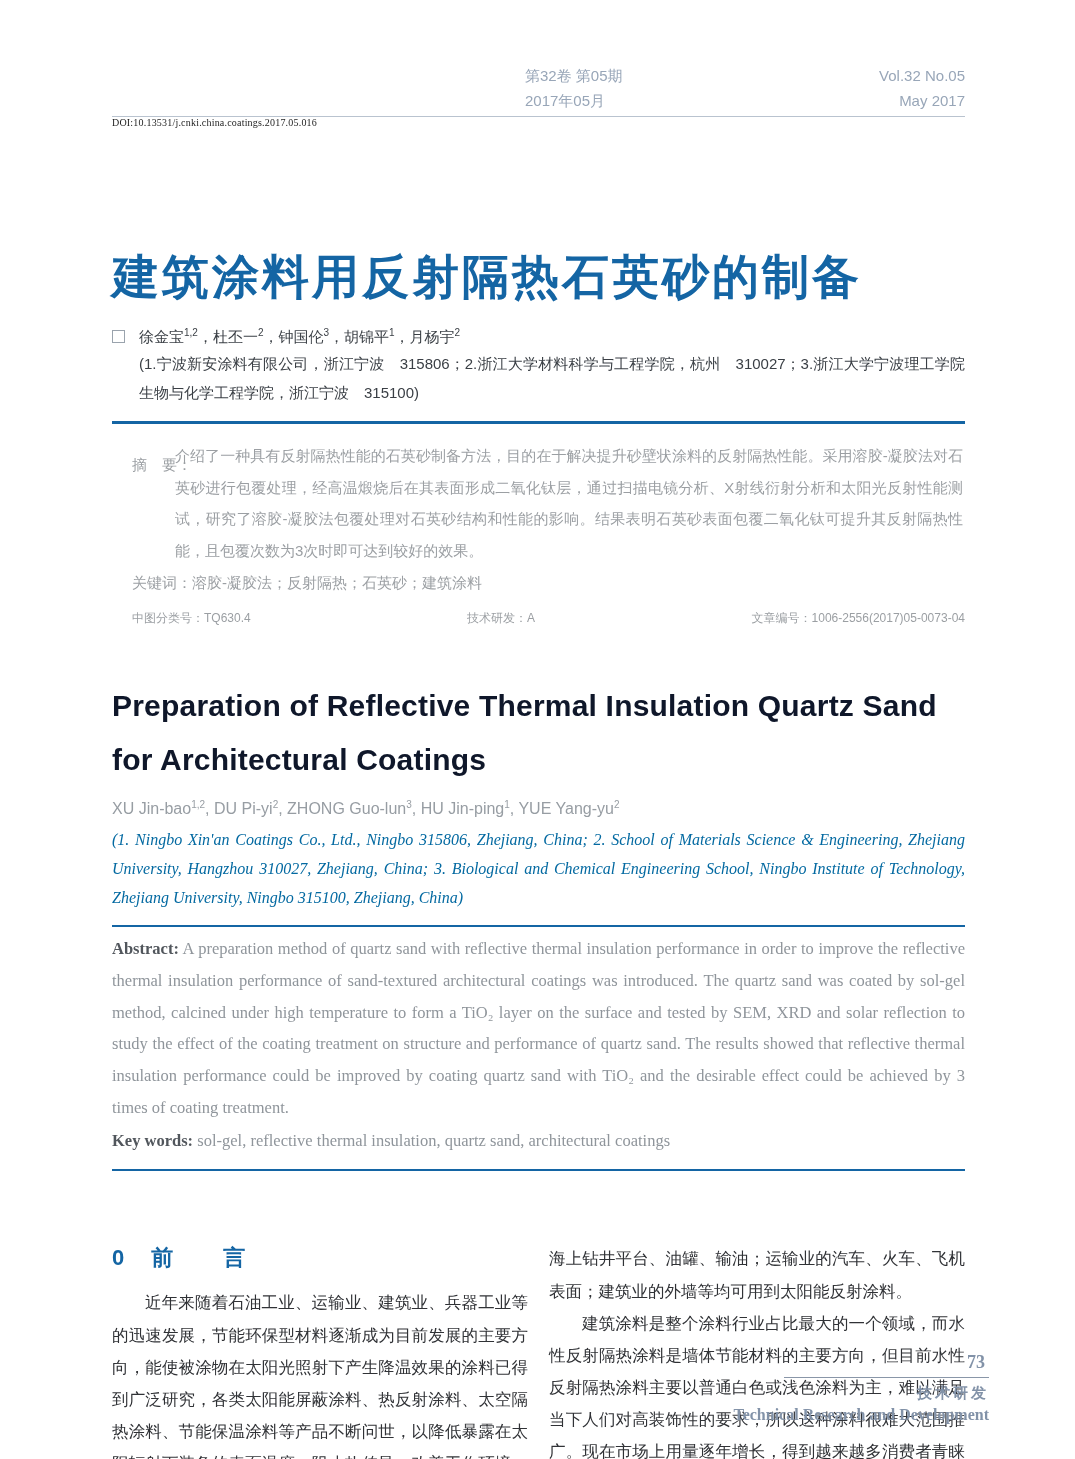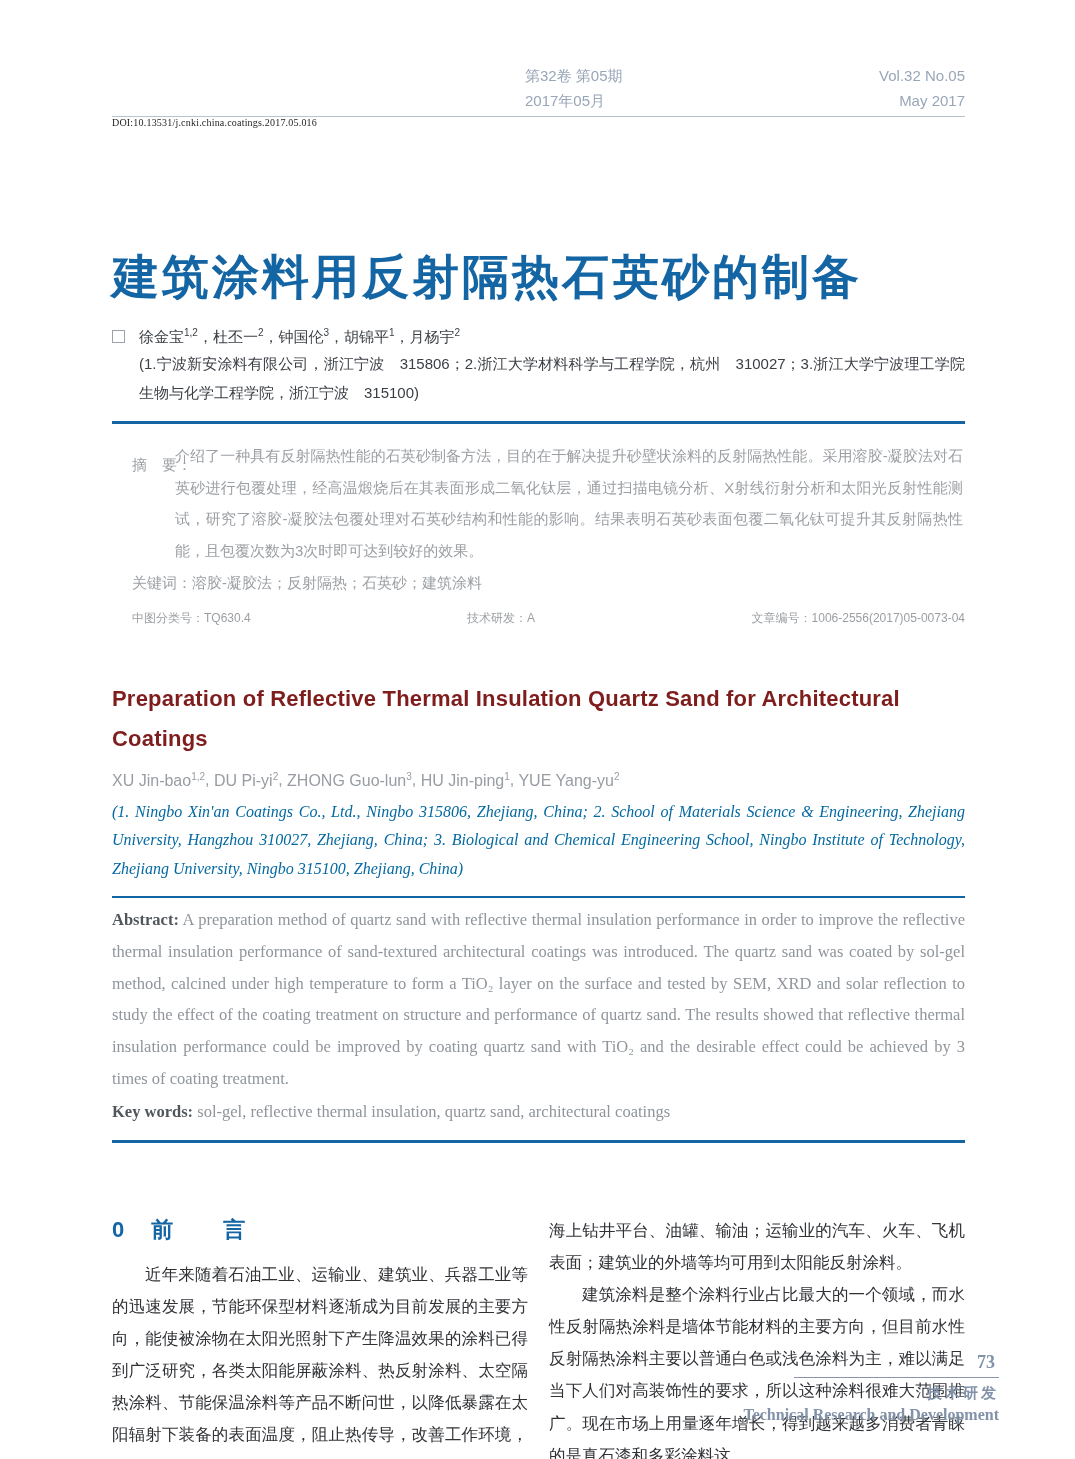--- a/index.html
+++ b/index.html
@@ -53,22 +53,22 @@
   }
   .abstract-cn .hang-label { position: absolute; left: 20px; top: 9px; }
   .keywords-cn { margin-top: 2px; padding-left: 20px; font-size: 15px; color: #9b9fa3; line-height: 2.0; }
   .meta-row {
     margin-top: 12px; padding-left: 20px; display: flex; justify-content: space-between;
     font-size: 12px; color: #9b9fa3;
   }
 
   
   .title-en {
-    margin-top: 52px; font-size: 22px; font-weight: bold;
-    color: #7f1d1d; line-height: 1.8; letter-spacing: 0.2px;
+    margin-top: 52px; font-size: 30px; font-weight: bold;
+    color: #0f172a; line-height: 1.8; letter-spacing: 0.2px;
   }
   .authors-en { margin-top: 12px; font-size: 16px; color: #979da3; }
   .affil-en {
     margin-top: 8px; font-family: "Liberation Serif", serif; font-style: italic;
     font-size: 16px; color: #0369a1; line-height: 1.8; text-align: justify;
   }
   .rule-thin { height: 2.5px; background: #1465a4; margin-top: 12px; }
   .abstract-en {
     margin-top: 6px; font-family: "Liberation Serif", serif;
     font-size: 16.5px; color: #8f959b; line-height: 1.92; text-align: justify;
@@ -89,21 +89,21 @@
   .section-heading .sec-num { margin-right: 26px; }
   .section-heading .sec-title { letter-spacing: 14px; }
   .body-para {
     font-family: "Liberation Serif", serif; font-size: 16.5px; color: #303236;
     line-height: 1.95; text-align: justify;
   }
   .indent { text-indent: 2em; }
 
   
   .page-footer {
-    position: absolute; right: 76px; top: 1352px;
+    position: absolute; right: 86px; top: 1352px;
     text-align: right; color: #8292a8;
   }
   .page-num { font-family: "Liberation Serif", serif; font-size: 18px; font-weight: bold; padding-right: 4px; }
   .footer-rule { width: 205px; border-top: 1.5px solid #8996a8; margin: 4px 0 6px auto; }
   .footer-col-cn { font-size: 15px; font-weight: bold; letter-spacing: 3px; }
   .footer-col-en { font-family: "Liberation Serif", serif; font-size: 16px; font-weight: bold; margin-top: 3px; }
 </style>
 </head>
 <body>
 

